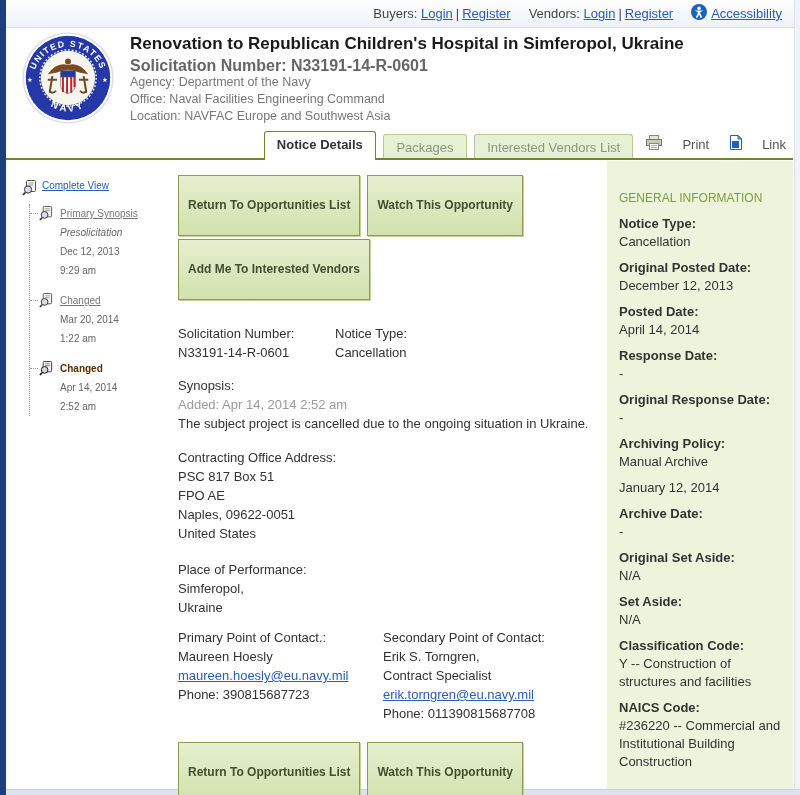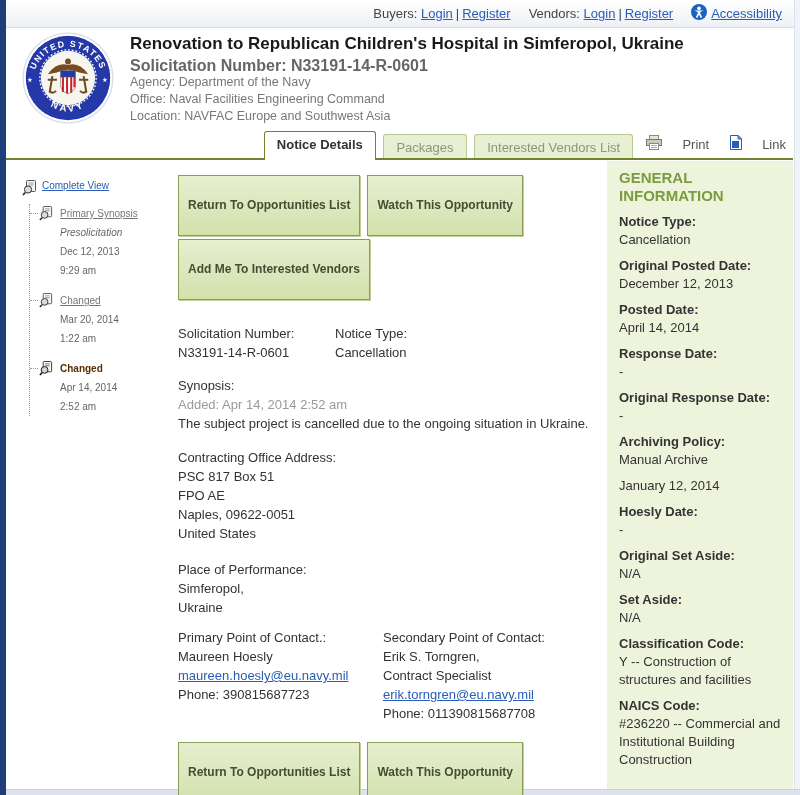--- a/index.html
+++ b/index.html
@@ -82,21 +82,21 @@
   .mail-link { color:#2a5db5; text-decoration:underline; cursor:pointer; }
   .contact-row { display:flex; margin-top:11px; }
   .contact-col { width:205px; }
   .bottom-btns { margin-top:19px; }
 
   
   .sidebar {
     position:absolute; left:607px; top:161px; width:186px; height:628px;
     background:#eef4db; padding:8px 12px; overflow:hidden; line-height:18px;
   }
-  .gi-title { color:#7d9b41; font-weight:bold; font-size:15px; margin-bottom:2px; }
+  .gi-title { color:#7d9b41; font-weight:normal; font-size:12px; margin-bottom:2px;margin-top:20px; }
   .gi-field { margin-top:8px; }
   .gi-label { display:block; font-weight:bold; color:#333; }
   .gi-value { display:block; color:#333; }
 </style>
 </head>
 <body>
 
 <div class="edge-right"></div>
 <div class="edge-bottom"></div>
 <div class="edge-left"></div>
@@ -332,21 +332,21 @@
     <span class="gi-value">-</span>
   </div>
   <div class="gi-field">
     <span class="gi-label">Archiving Policy:</span>
     <span class="gi-value">Manual Archive</span>
   </div>
   <div class="gi-field">
     <span class="gi-value">January 12, 2014</span>
   </div>
   <div class="gi-field">
-    <span class="gi-label">Hoesly Date:</span>
+    <span class="gi-label">Archive Date:</span>
     <span class="gi-value">-</span>
   </div>
   <div class="gi-field">
     <span class="gi-label">Original Set Aside:</span>
     <span class="gi-value">N/A</span>
   </div>
   <div class="gi-field">
     <span class="gi-label">Set Aside:</span>
     <span class="gi-value">N/A</span>
   </div>

